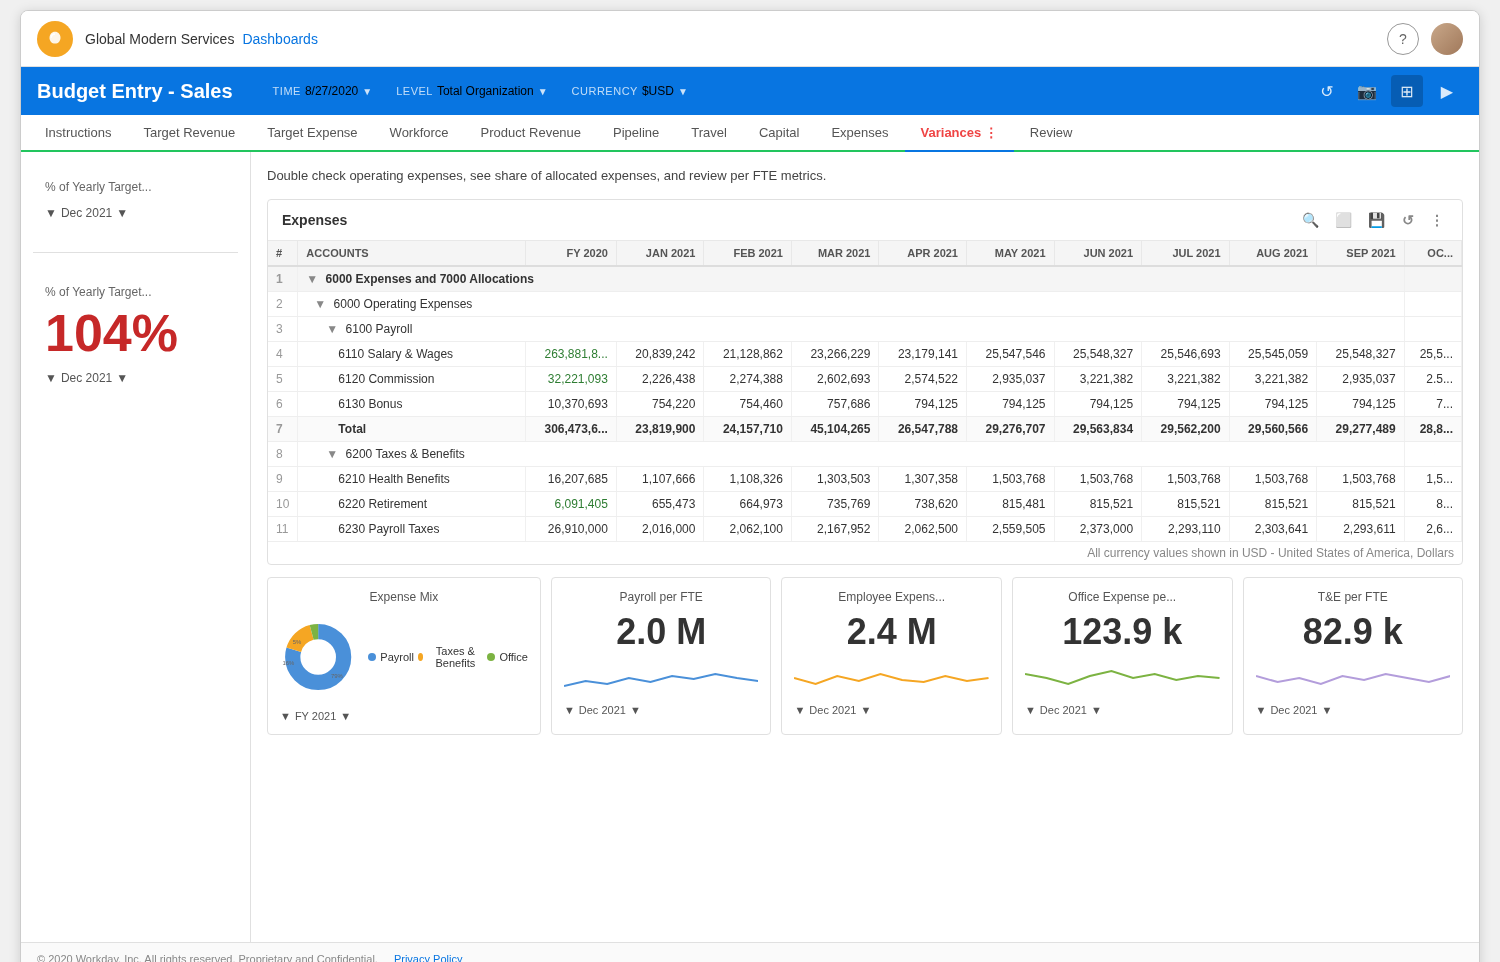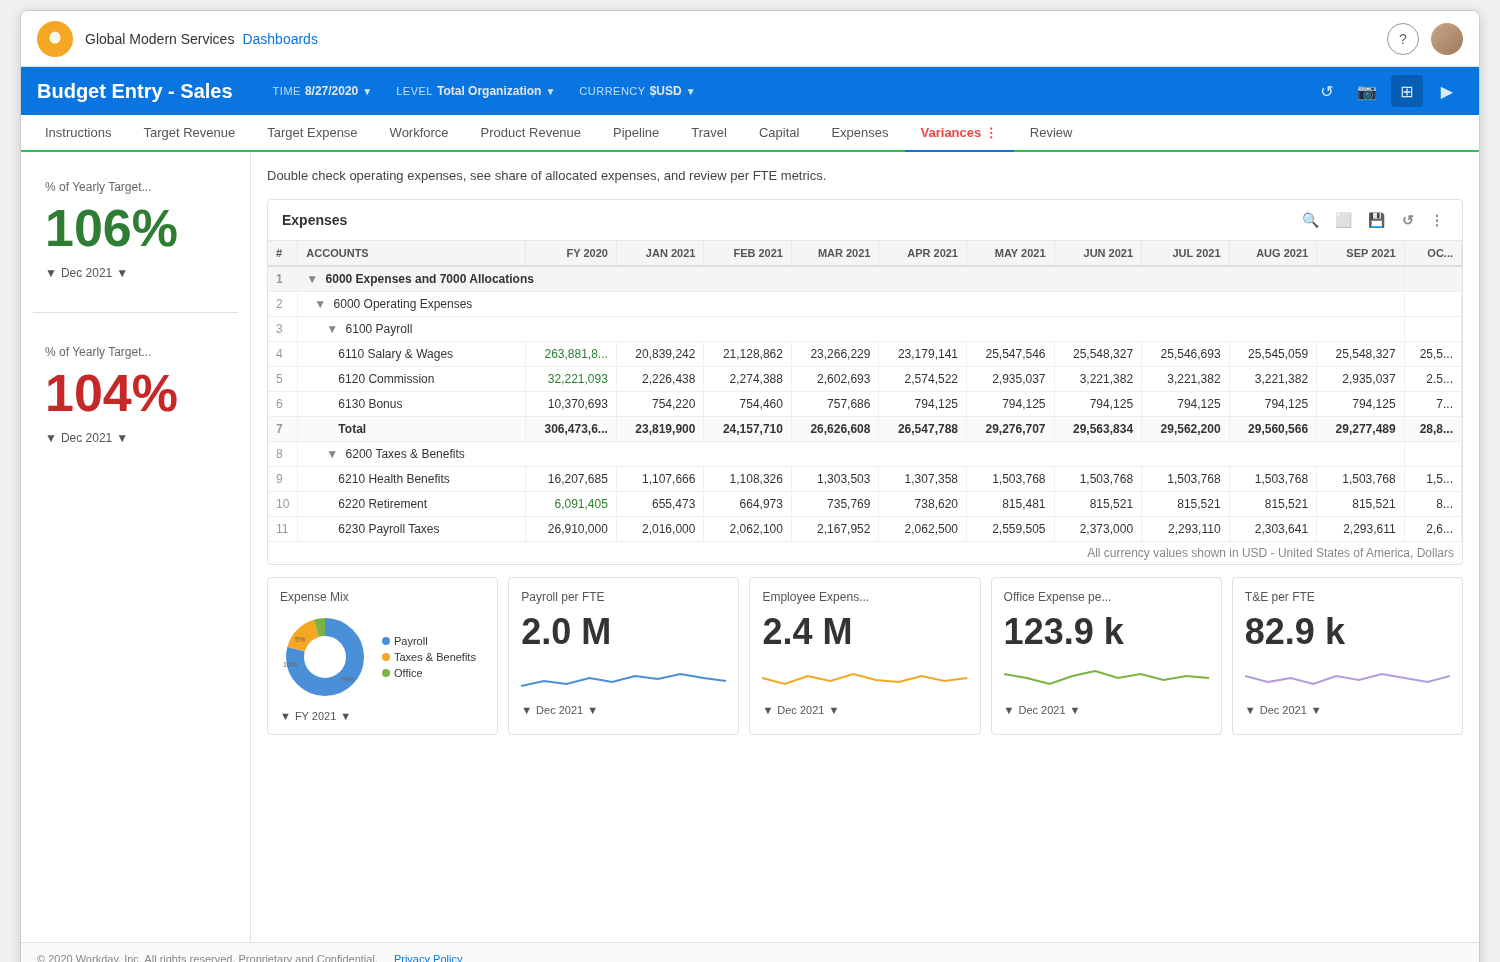--- a/index.html
+++ b/index.html
@@ -17,21 +17,21 @@
     .nav-icons { display: flex; align-items: center; gap: 12px; }
     .nav-icon-btn { width: 32px; height: 32px; border-radius: 50%; border: 1.5px solid #999; display: flex; align-items: center; justify-content: center; cursor: pointer; color: #666; font-size: 14px; }
     .avatar { width: 32px; height: 32px; border-radius: 50%; background: #c9a88a; overflow: hidden; }
     .avatar-img { width: 100%; height: 100%; background: linear-gradient(135deg, #c9a88a 0%, #a0785a 100%); }
 
     
     .header-bar { background: #0875e1; color: #fff; display: flex; align-items: center; padding: 0 16px; height: 48px; gap: 24px; }
     .header-title { font-size: 20px; font-weight: 600; color: #fff; margin-right: 16px; }
     .header-filter { display: flex; align-items: center; gap: 4px; font-size: 12px; }
     .header-filter-label { color: rgba(255,255,255,0.75); font-size: 11px; text-transform: uppercase; letter-spacing: 0.5px; }
-    .header-filter-value { color: #e5e5e5; font-weight: 700; font-size: 12px; }
+    .header-filter-value { color: #000000; font-weight: 400; font-size: 12px; }
     .header-filter-arrow { color: rgba(255,255,255,0.8); font-size: 10px; }
     .header-actions { margin-left: auto; display: flex; align-items: center; gap: 8px; }
     .header-action-btn { width: 32px; height: 32px; display: flex; align-items: center; justify-content: center; border-radius: 4px; cursor: pointer; color: rgba(255,255,255,0.85); font-size: 16px; }
     .header-action-btn.active { background: rgba(0,0,0,0.2); }
 
     
     .tabs-bar { display: flex; align-items: center; border-bottom: 2px solid #22c55e; background: #fff; padding: 0 8px; }
     .tab { padding: 10px 16px; font-size: 13px; cursor: pointer; color: #555; border-bottom: 2px solid transparent; margin-bottom: -2px; white-space: nowrap; }
     .tab.active { color: #ef4444; border-bottom: 2px solid #0875e1; font-weight: 700; }
 
@@ -66,30 +66,30 @@
     .row-num { color: #999; width: 24px; }
     .indent-1 { padding-left: 16px; }
     .indent-2 { padding-left: 28px; margin-top: 36px; }
     .indent-3 { padding-left: 40px; }
     .text-green { color: #2e7d32; }
     .row-total { font-weight: 700; background: #fafafa; }
     .row-section { font-weight: 600; background: #f5f5f5; }
     .currency-note { text-align: right; font-size: 12px; color: #888; padding: 4px 8px; }
 
     
-    .bottom-cards { display: flex; gap: 10px; }
+    .bottom-cards { display: flex; gap: 10px; text-align: center; }
     .metric-card { flex: 1; border: 1px solid #e0e0e0; border-radius: 4px; padding: 12px; background: #fff; }
     .metric-title { font-size: 12px; color: #555; margin-bottom: 8px; font-weight: 500; }
     .metric-value { font-size: 36px; font-weight: 700; color: #333; line-height: 1.1; margin-bottom: 4px; }
     .metric-footer { display: flex; align-items: center; gap: 4px; font-size: 11px; color: #555; margin-top: 8px; cursor: pointer; }
     .mini-chart { height: 40px; position: relative; overflow: hidden; }
 
     
     .donut-wrap { display: flex; align-items: center; gap: 12px; }
-    .donut-legend { display: flex; flex-direction: column; gap: 4px; font-size: 11px; }
+    .donut-legend { display: flex; flex-direction: row; gap: 4px; font-size: 11px; }
     .legend-item { display: flex; align-items: center; gap: 4px; }
     .legend-dot { width: 8px; height: 8px; border-radius: 50%; }
 
     .footer-bar { padding: 10px 16px; font-size: 11px; color: #888; background: #fafafa; border-top: 1px solid #e0e0e0; display: flex; gap: 16px; }
     .footer-link { color: #0875e1; cursor: pointer; }
 
     
     .sparkline { width: 100%; height: 40px; }
   </style>
 </head>
@@ -152,21 +152,20 @@
     <div class="tab">Expenses</div>
     <div class="tab active">Variances ⋮</div>
     <div class="tab">Review</div>
   </div>
 
   <div class="main-layout">
 
     <div class="sidebar">
       <div class="kpi-card">
         <div class="kpi-label">% of Yearly Target...</div>
-        <div class="kpi-value-green">106%</div>
         <div class="kpi-footer">
           <span>▼</span>
           <span>Dec 2021</span>
           <span>▼</span>
         </div>
       </div>
       <div class="kpi-separator"></div>
       <div class="kpi-card">
         <div class="kpi-label">% of Yearly Target...</div>
         <div class="kpi-value-red">104%</div>
@@ -278,21 +277,21 @@
                 <td>794,125</td>
                 <td>7...</td>
               </tr>
 
               <tr class="row-total">
                 <td class="left row-num">7</td>
                 <td class="left indent-3">Total</td>
                 <td>306,473,6...</td>
                 <td>23,819,900</td>
                 <td>24,157,710</td>
-                <td>26,626,608</td>
+                <td>45,104,265</td>
                 <td>26,547,788</td>
                 <td>29,276,707</td>
                 <td>29,563,834</td>
                 <td>29,562,200</td>
                 <td>29,560,566</td>
                 <td>29,277,489</td>
                 <td>28,8...</td>
               </tr>
 
               <tr>

